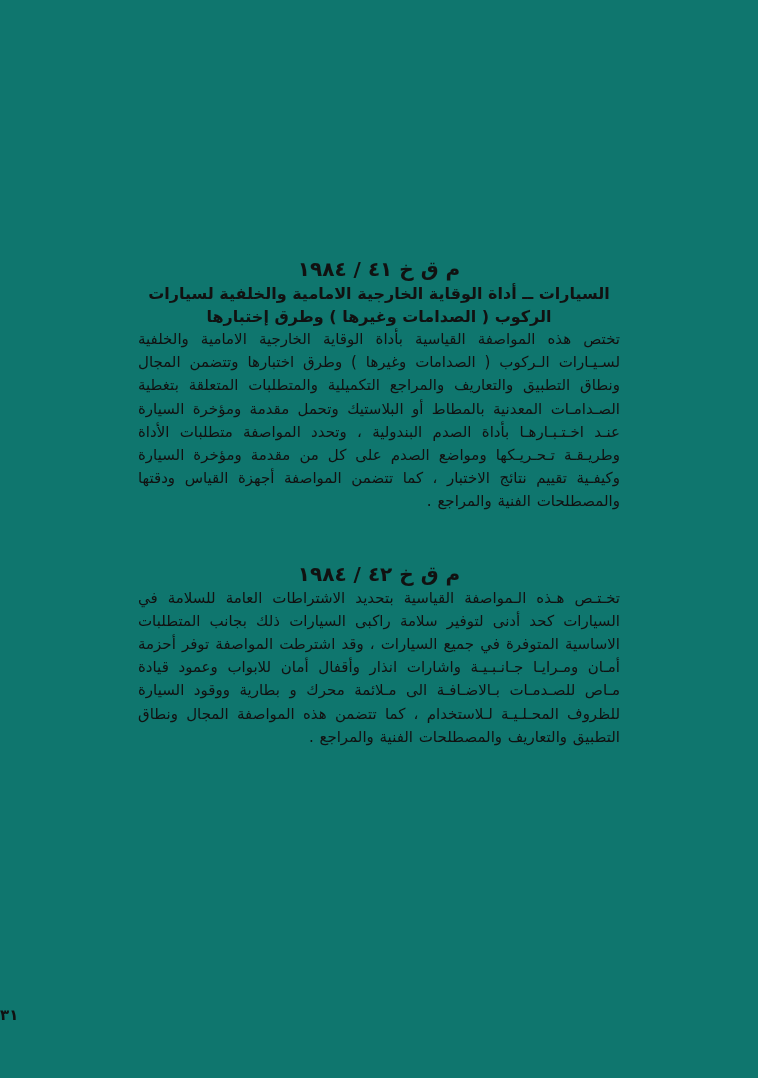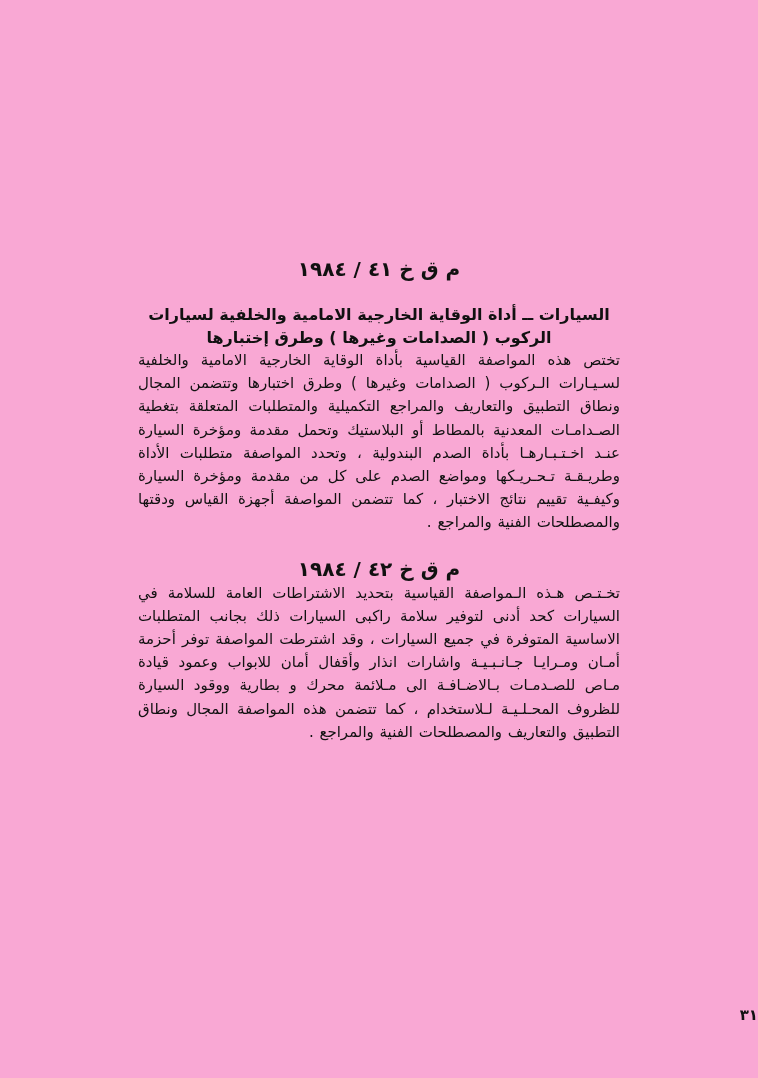--- a/index.html
+++ b/index.html
@@ -5,21 +5,21 @@
   html, body {
     margin: 0;
     padding: 0;
     background: #e8e8e8;
   }
   .page {
     position: relative;
     width: 758px;
     height: 1078px;
     margin: 0 auto;
-    background: #f9a8d4;
+    background: #0f766e;
     color: #111111;
     font-family: "DejaVu Sans", sans-serif;
     direction: rtl;
     overflow: hidden;
   }
   .content {
     position: absolute;
     top: 0;
     right: 138px;
     width: 482px;
@@ -29,43 +29,42 @@
     text-align: center;
     font-weight: bold;
     font-size: 20px;
     line-height: 26px;
     white-space: nowrap;
   }
   .std-code.first {
     margin-top: 256px;
   }
   .std-code.second {
-    margin-top: 21px;
+    margin-top: 47px;
   }
   .std-title {
-    margin-top: 21px;
     text-align: center;
     font-weight: bold;
     font-size: 16px;
     line-height: 23px;
   }
   .std-body {
     text-align: justify;
     text-align-last: right;
     font-weight: normal;
     font-size: 15px;
     line-height: 23.2px;
     word-spacing: 1px;
   }
   .page-number {
     position: absolute;
     top: 1006px;
     left: 0;
     width: 100%;
-    text-align: right;
+    text-align: left;
     font-weight: bold;
     font-size: 15px;
   }
 </style>
 </head>
 <body>
 
 <div class="page">
   <div class="content">
 

